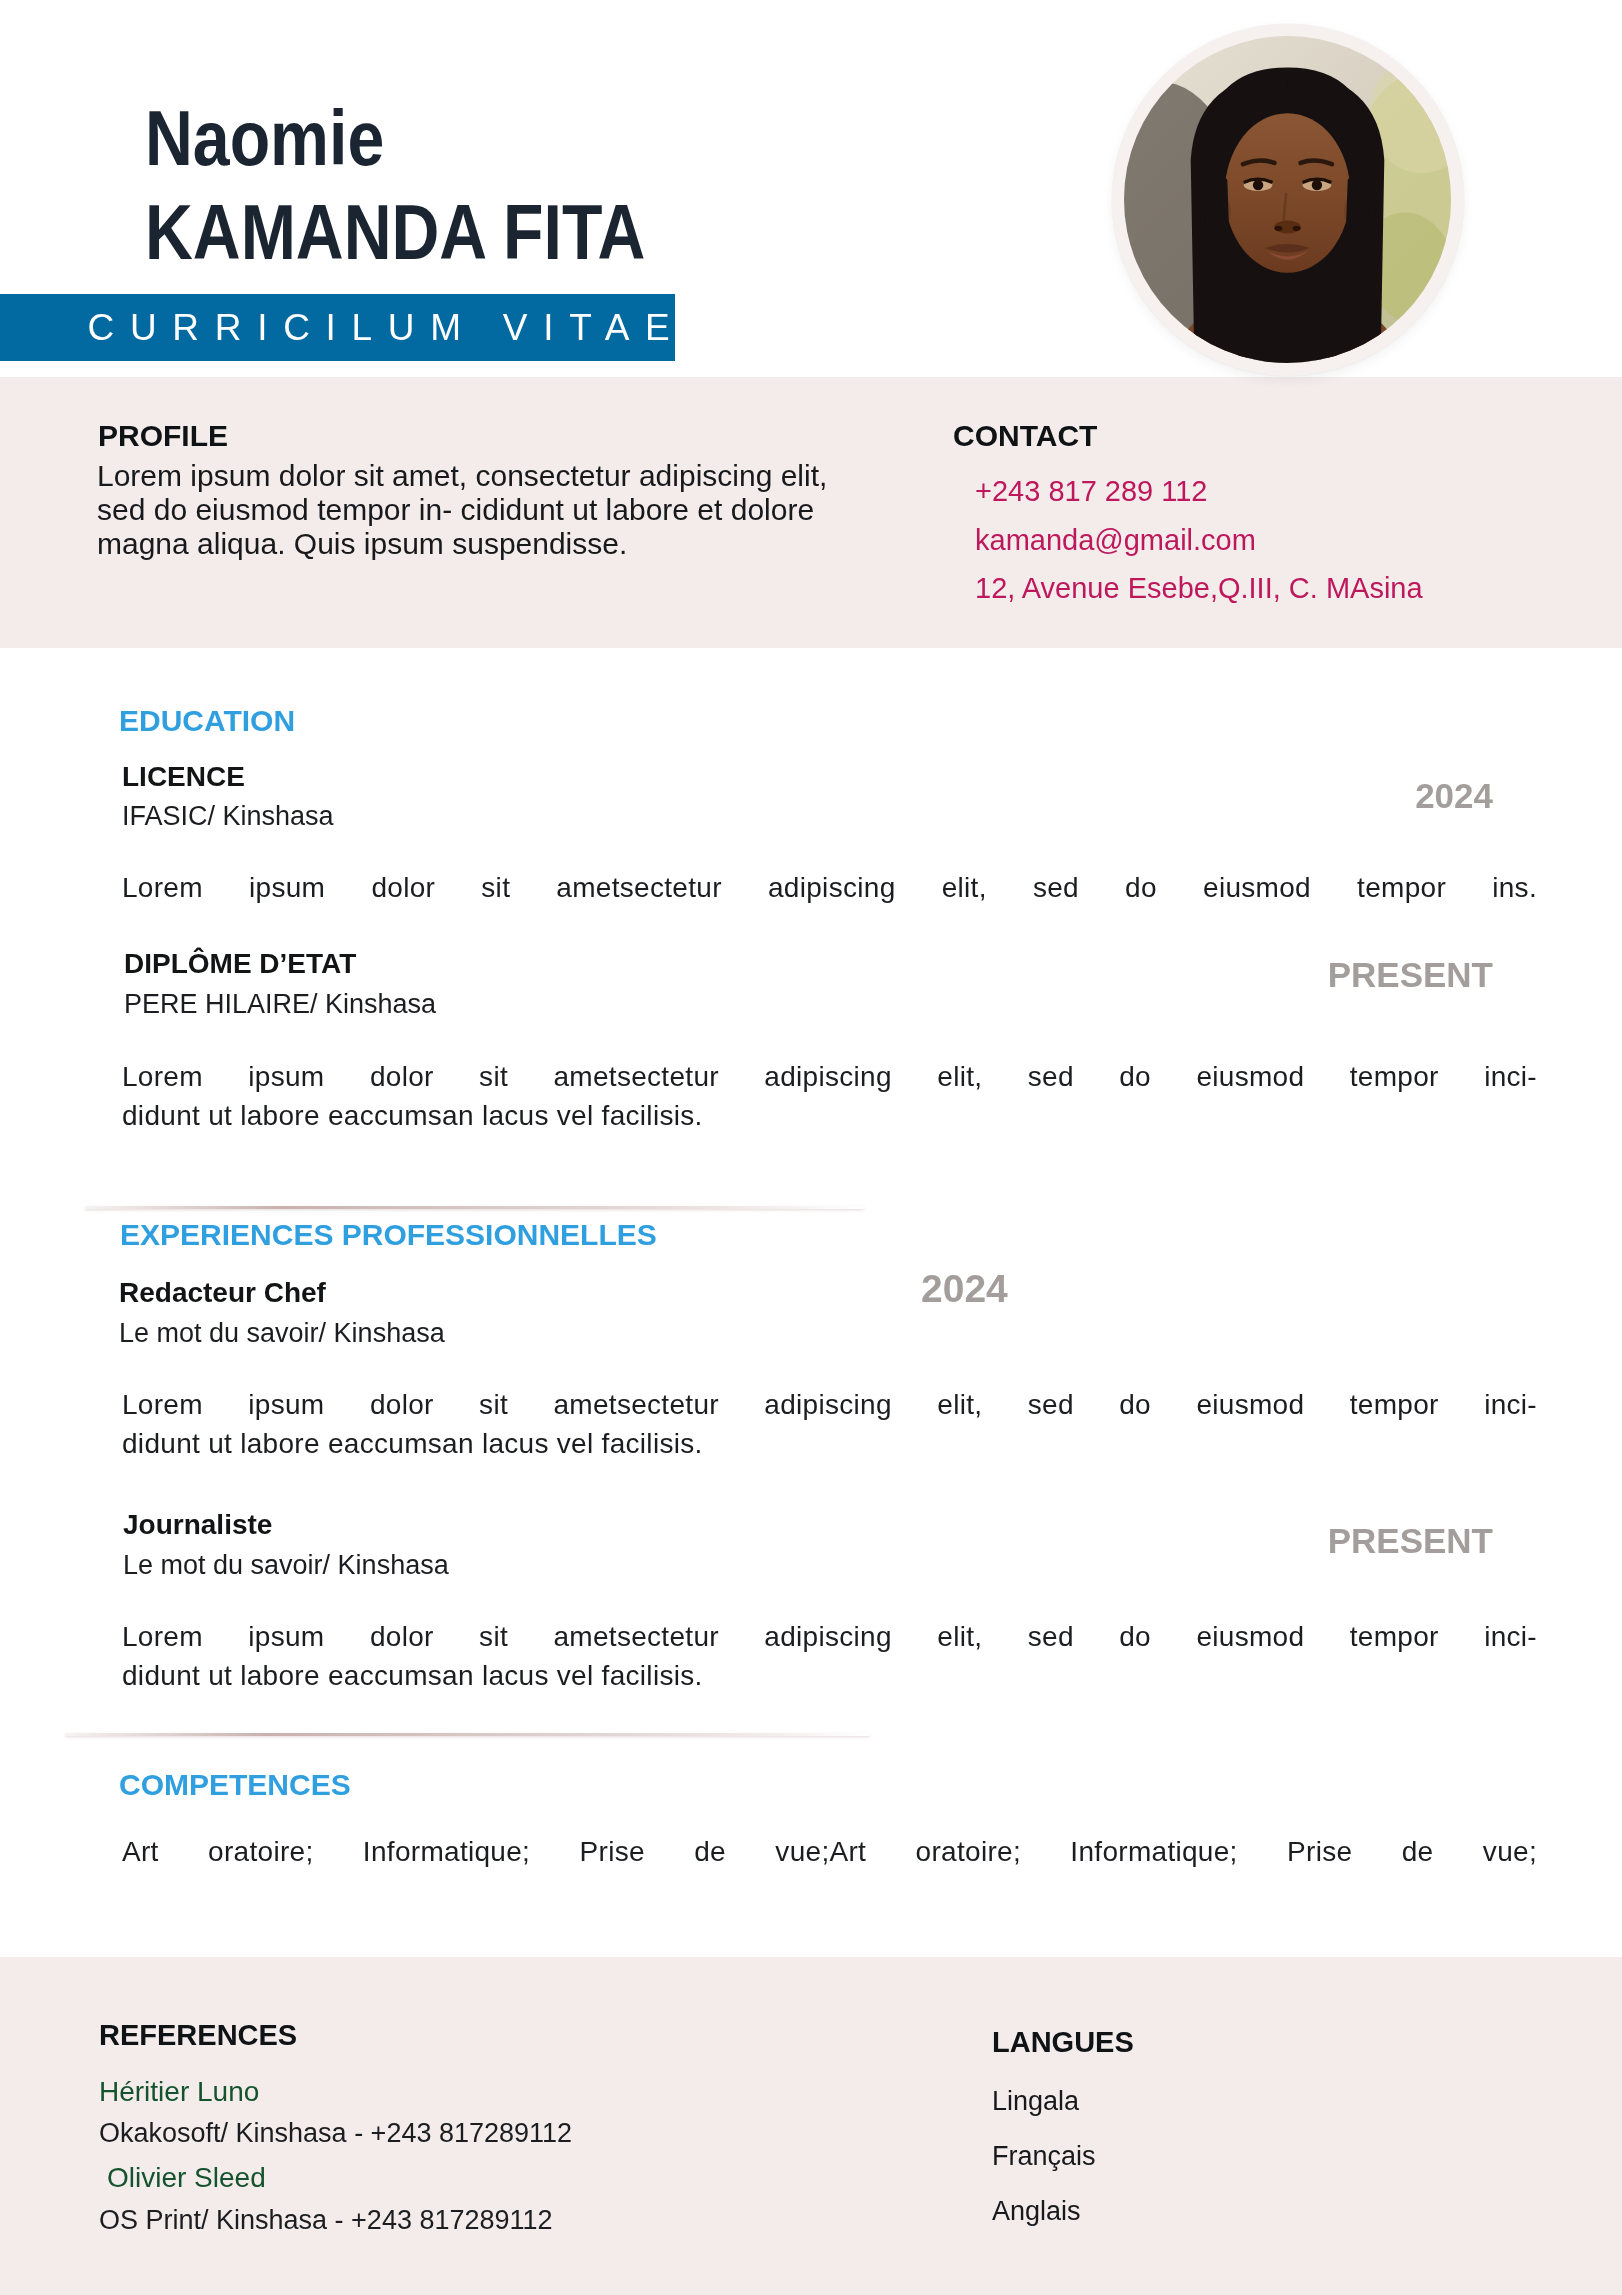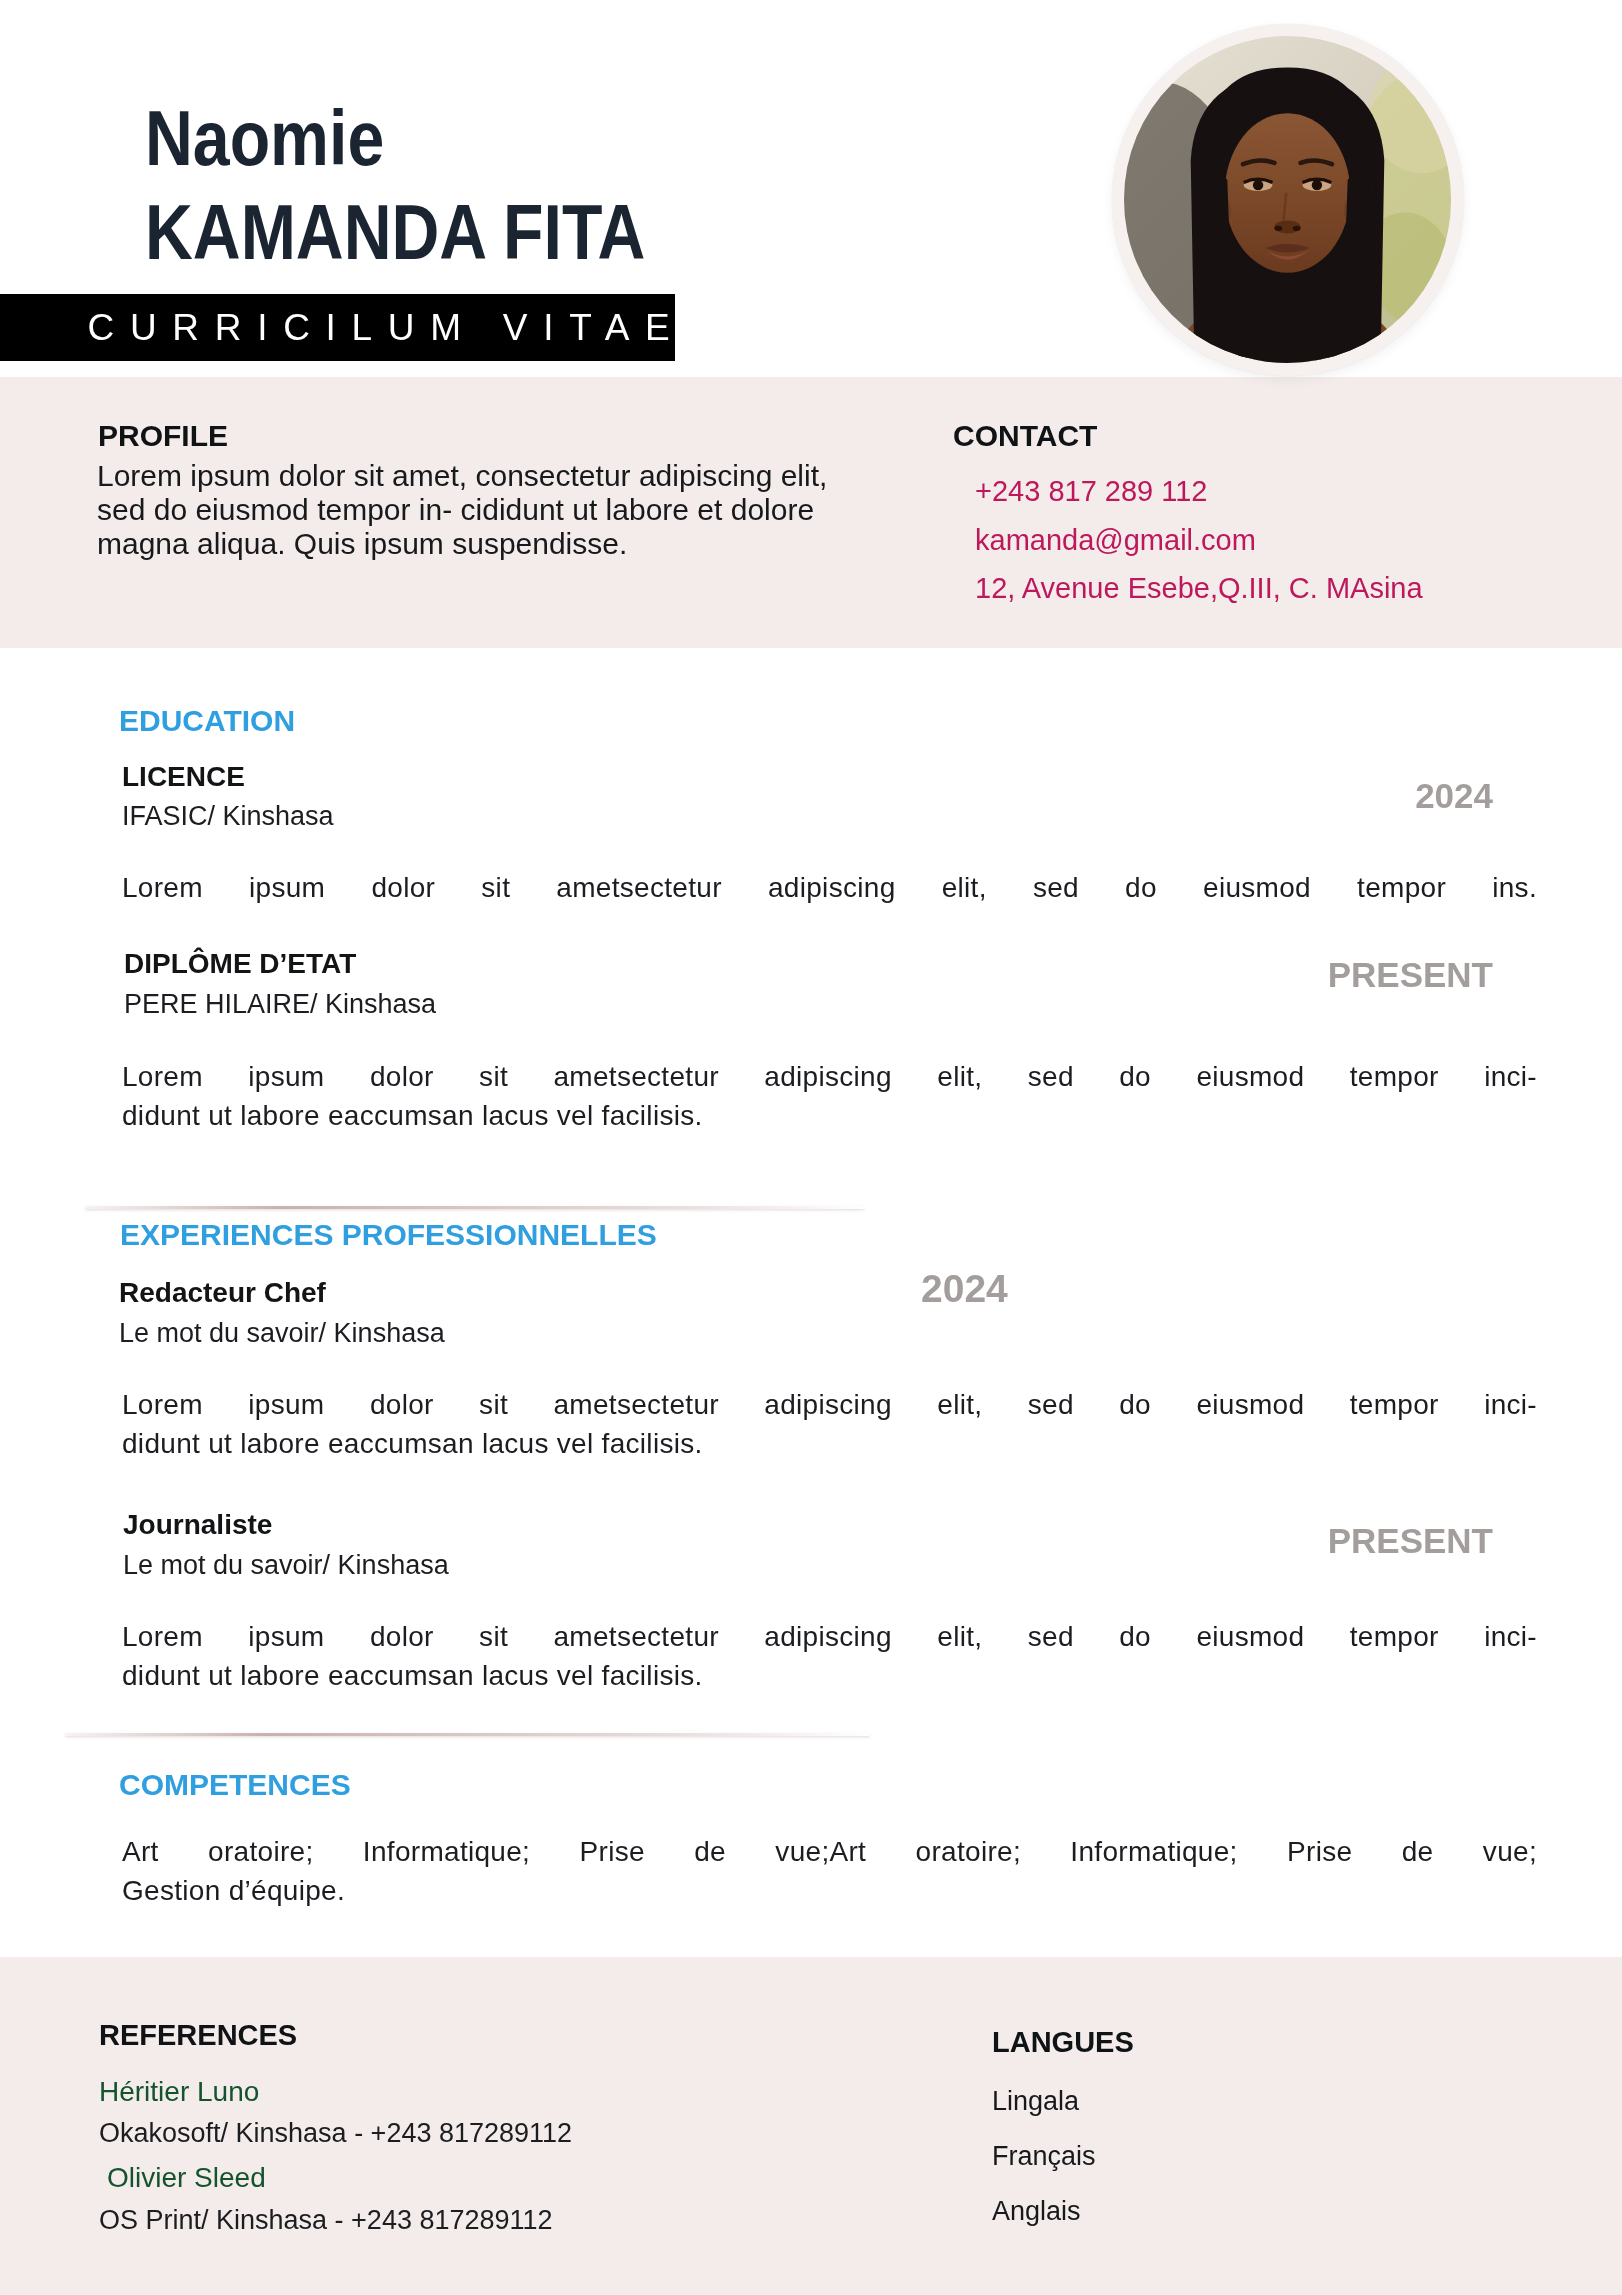--- a/index.html
+++ b/index.html
@@ -14,21 +14,21 @@
   
   .name-block{
     position:absolute;left:145px;top:92px;
     font-weight:700;color:#1b2531;
     font-size:77px;line-height:1.22;
     transform:scaleX(0.86);transform-origin:0 0;
     letter-spacing:0px;white-space:nowrap;
   }
   .banner{
     position:absolute;left:0;top:294px;width:675px;height:67px;
-    background:#000000;
+    background:#0369a1;
     display:flex;align-items:center;justify-content:center;
     padding-left:98px;box-sizing:border-box;
   }
   .banner span{
     color:#ffffff;font-size:37px;font-weight:400;
     letter-spacing:15.7px;white-space:nowrap;
   }
   
   .photo{
     position:absolute;left:1112px;top:23.6px;width:352px;height:352px;
@@ -196,21 +196,20 @@
   <div class="abs body-par" style="left:122px;top:1617px;width:1415px;">
     <span class="line fill">Lorem ipsum dolor sit ametsectetur adipiscing elit, sed do eiusmod tempor inci-</span>
     <span class="line">didunt ut labore eaccumsan lacus vel facilisis.</span>
   </div>
 
   <div class="divider" style="left:65px;top:1733px;width:805px;"></div>
 
   <div class="abs h-blue" style="left:119px;top:1768px;">COMPETENCES</div>
   <div class="abs body-par" style="left:122px;top:1832px;width:1415px;">
     <span class="line fill">Art oratoire; Informatique; Prise de vue;Art oratoire; Informatique; Prise de vue;</span>
-    <span class="line">Gestion d’équipe.</span>
   </div>
 
   <div class="abs h-dark" style="left:99px;top:2019px;font-size:29px;">REFERENCES</div>
   <div class="abs ref-name" style="left:99px;top:2076px;">Héritier Luno</div>
   <div class="abs ref-detail" style="left:99px;top:2118px;">Okakosoft/ Kinshasa - +243 817289112</div>
   <div class="abs ref-name" style="left:107px;top:2162px;">Olivier Sleed</div>
   <div class="abs ref-detail" style="left:99px;top:2205px;">OS Print/ Kinshasa - +243 817289112</div>
 
   <div class="abs h-dark" style="left:992px;top:2026px;font-size:29px;">LANGUES</div>
   <div class="abs" style="left:992px;top:2085px;">

